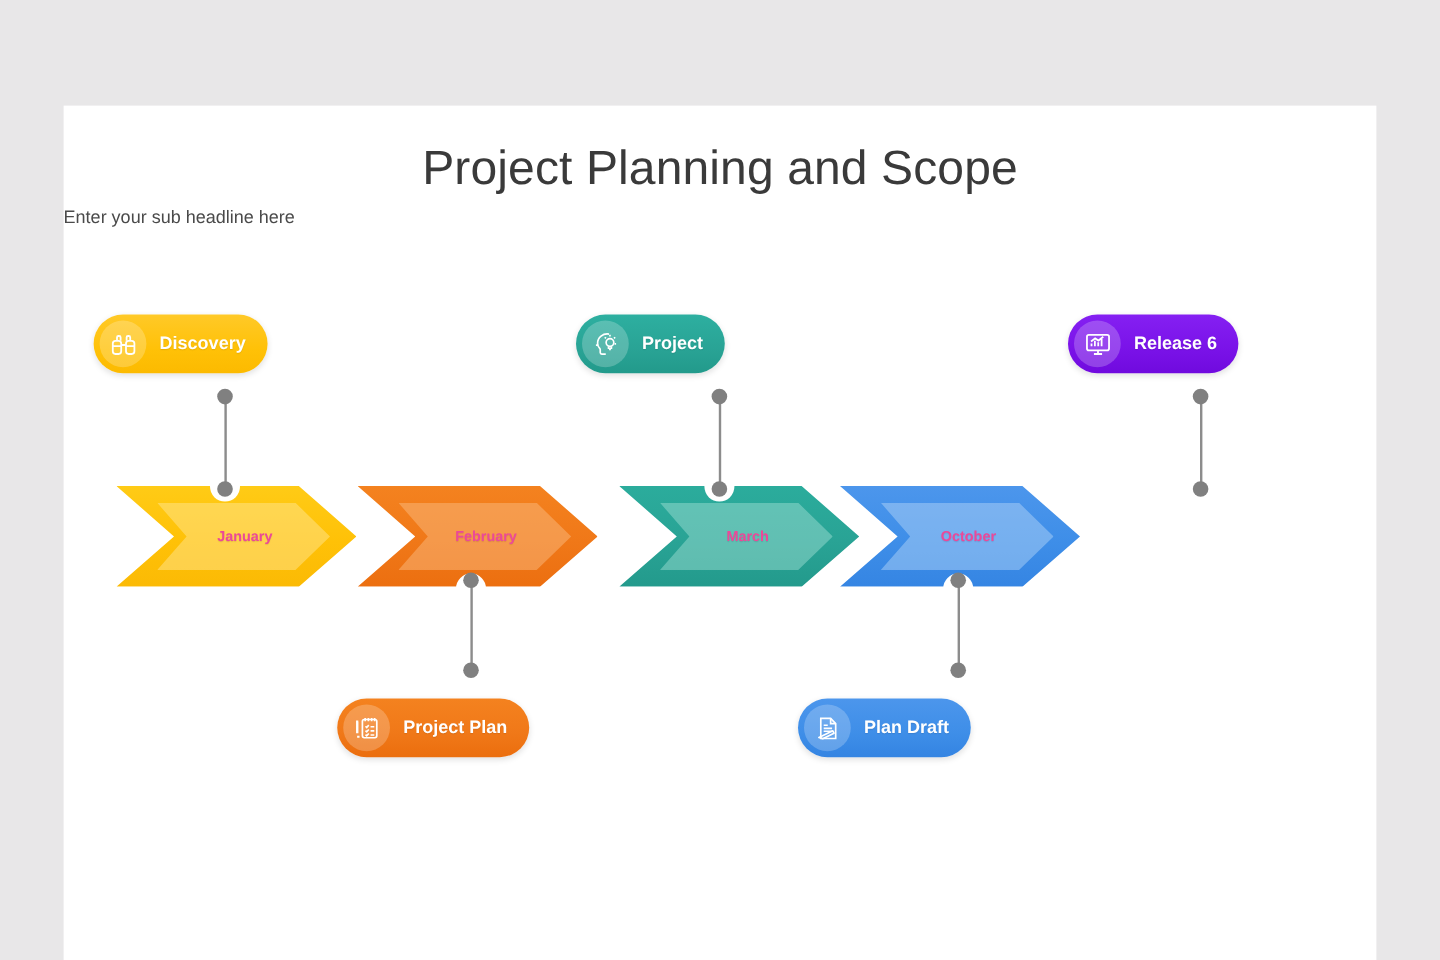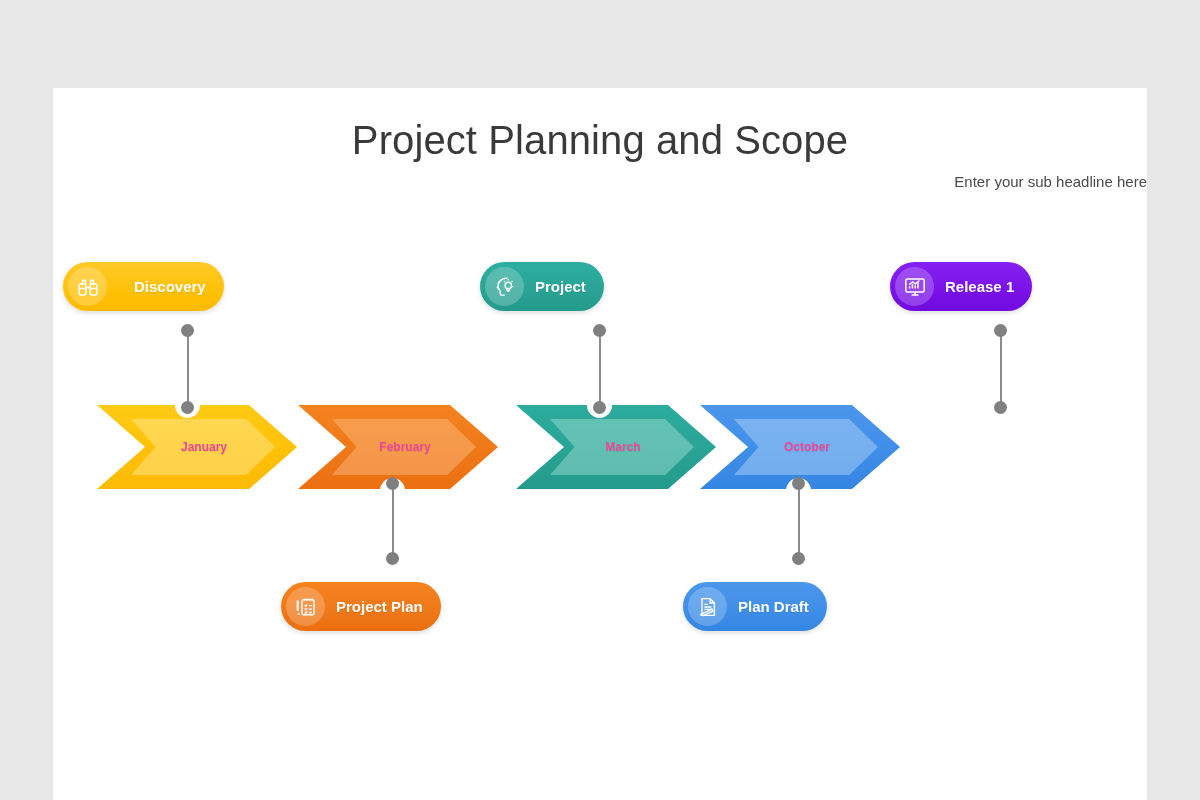--- a/index.html
+++ b/index.html
@@ -17,21 +17,21 @@
   }
   
   .title{
     position:absolute; left:0; top:30px; width:100%;
     text-align:center;
     font-size:40px; font-weight:400; color:#3a3a3a;
     letter-spacing:.1px;
   }
   .subtitle{
     position:absolute; left:0; top:85px; width:100%;
-    text-align:right;
+    text-align:left;
     font-size:15px; font-weight:400; color:#4a4a4a;
   }
   
   .chev{
     position:absolute;
     top:317px;
     width:200px; height:84px;
   }
   .chev .outer{
     position:absolute; inset:0;
@@ -152,21 +152,21 @@
     <div class="dot b"></div>
   </div>
 
   <div class="notch" style="left:733px;top:390px;"></div>
   <div class="conn" style="left:739px;top:389px;height:88px;">
     <div class="line"></div>
     <div class="dot t"></div>
     <div class="dot b"></div>
   </div>
 
-  <div class="pill" style="left:10px;top:174px;background:linear-gradient(180deg,#FFC928 0%,#FFC107 60%,#FCBA00 100%);gap:16px;">
+  <div class="pill" style="left:25px;top:174px;background:linear-gradient(180deg,#FFC928 0%,#FFC107 60%,#FCBA00 100%);">
     <div class="ic">
       <svg width="24" height="24" viewBox="0 0 24 24" fill="none" stroke="#fff" stroke-width="1.5">
         <rect x="3" y="9" width="7" height="11" rx="2.2"></rect>
         <rect x="14" y="9" width="7" height="11" rx="2.2"></rect>
         <path d="M10 12.5h4"></path>
         <path d="M6.5 9V6.2c0-.7.5-1.2 1.2-1.2h.6c.7 0 1.2.5 1.2 1.2V9"></path>
         <path d="M14.5 9V6.2c0-.7.5-1.2 1.2-1.2h.6c.7 0 1.2.5 1.2 1.2V9"></path>
         <path d="M3 13.5h7M14 13.5h7"></path>
       </svg>
     </div>
@@ -189,37 +189,37 @@
 
   <div class="pill" style="left:837px;top:174px;background:linear-gradient(180deg,#8520F2 0%,#7A12E8 60%,#700ADE 100%);">
     <div class="ic">
       <svg width="24" height="24" viewBox="0 0 24 24" fill="none" stroke="#fff" stroke-width="1.5">
         <rect x="2.8" y="4" width="18.4" height="13" rx="1.6"></rect>
         <path d="M12 17v3M8.6 20h6.8"></path>
         <path d="M6.6 13.6v-2.4M9.4 13.6V9M12.2 13.6v-3.4M15 13.6V7.6"></path>
         <path d="M6.2 9.6l3.4-2.6 2.8 1.8 4-3.2"></path>
       </svg>
     </div>
-    <div class="ptxt">Release 1</div>
+    <div class="ptxt">Release 6</div>
   </div>
 
   <div class="pill" style="left:228px;top:494px;background:linear-gradient(180deg,#F4821F 0%,#F07818 60%,#EB6E0E 100%);">
     <div class="ic">
       <svg width="24" height="24" viewBox="0 0 24 24" fill="none" stroke="#fff" stroke-width="1.4">
         <path d="M4.6 6.4h-.9v9.6M4.6 18.2v1.6" stroke-width="2"></path>
         <rect x="8" y="4.6" width="12" height="15.2" rx="1.6"></rect>
         <path d="M10.3 3.4v2.6M13 3.4v2.6M15.7 3.4v2.6M18.2 3.4v2.6"></path>
         <path d="M10.6 10.2l1 1 1.7-1.9M10.6 13.8l1 1 1.7-1.9M10.6 17.2l1 1 1.7-1.9"></path>
         <path d="M14.8 10.6h3.1M14.8 14.1h3.1M14.8 17.5h3.1"></path>
       </svg>
     </div>
     <div class="ptxt">Project Plan</div>
   </div>
 
-  <div class="pill" style="left:630px;top:494px;background:linear-gradient(180deg,#4C96EC 0%,#3E8EE8 60%,#3484E2 100%);">
+  <div class="pill" style="left:612px;top:494px;background:linear-gradient(180deg,#4C96EC 0%,#3E8EE8 60%,#3484E2 100%);">
     <div class="ic">
       <svg width="24" height="24" viewBox="0 0 24 24" fill="none" stroke="#fff" stroke-width="1.4">
         <path d="M6 3.6h8.2L18.4 8v12.4H6z"></path>
         <path d="M14.2 3.6V8h4.2"></path>
         <path d="M8.4 9.4h3.4M8.4 12h7M8.4 14.4h7"></path>
         <path d="M4.4 19.6l2.2-1 9.4-4.6 1 2-9.4 4.6z" stroke-linejoin="round"></path>
       </svg>
     </div>
     <div class="ptxt">Plan Draft</div>
   </div>

